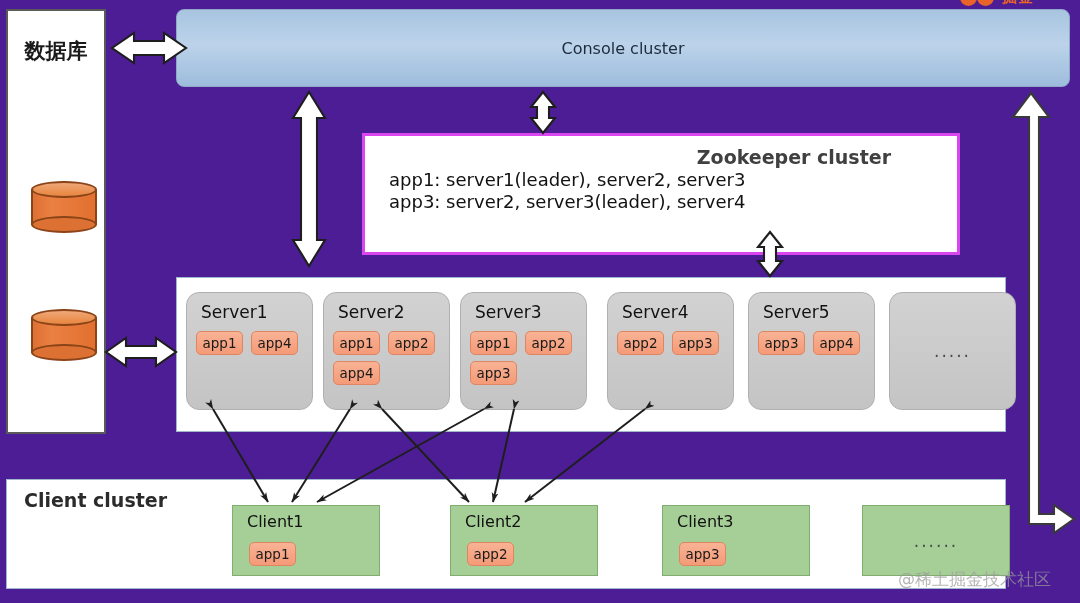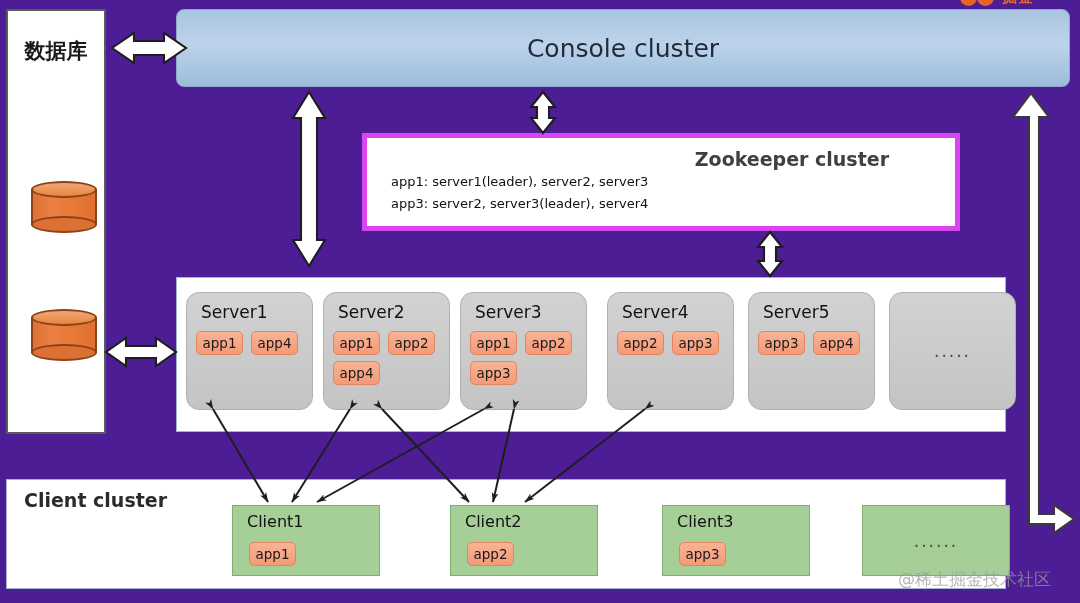--- a/index.html
+++ b/index.html
@@ -71,40 +71,40 @@
 
   
   #console-cluster {
     left: 176px; top: 9px; width: 894px; height: 78px;
     border-radius: 8px;
     border: 1px solid #8ea9c8;
     background: linear-gradient(to bottom, #a8c4e0 0%, #bcd3ea 45%, #9dbcdc 100%);
     display: flex; align-items: center; justify-content: center;
   }
   #console-label {
-    font-size: 25px; font-weight: 400; color: #1d2b3c;
+    font-size: 16px; font-weight: 400; color: #1d2b3c;
     font-family: "DejaVu Sans", "Liberation Sans", sans-serif;
   }
 
   
   #zk-cluster {
-    left: 362px; top: 133px; width: 598px; height: 98px;
-    border: 5px solid #d946ef;
+    left: 362px; top: 133px; width: 598px; height: 122px;
+    border: 3px solid #d946ef;
     background: #ffffff;
   }
   #zk-title {
     position: absolute; right: 66px; top: 10px;
     font-size: 19px; font-weight: 700; color: #404040;
     font-family: "DejaVu Sans", "Liberation Sans", sans-serif;
   }
   #zk-lines {
     position: absolute; left: 24px; top: 33px;
   }
   #zk-lines .zl {
-    font-size: 13px; color: #111111; line-height: 22px;
+    font-size: 18px; color: #111111; line-height: 22px;
     white-space: nowrap;
     font-family: "DejaVu Sans", "Liberation Sans", sans-serif;
   }
 
   
   #server-cluster {
     left: 176px; top: 277px; width: 830px; height: 155px;
     border: 1px solid #9fb6cc;
     background: #ffffff;
   }

